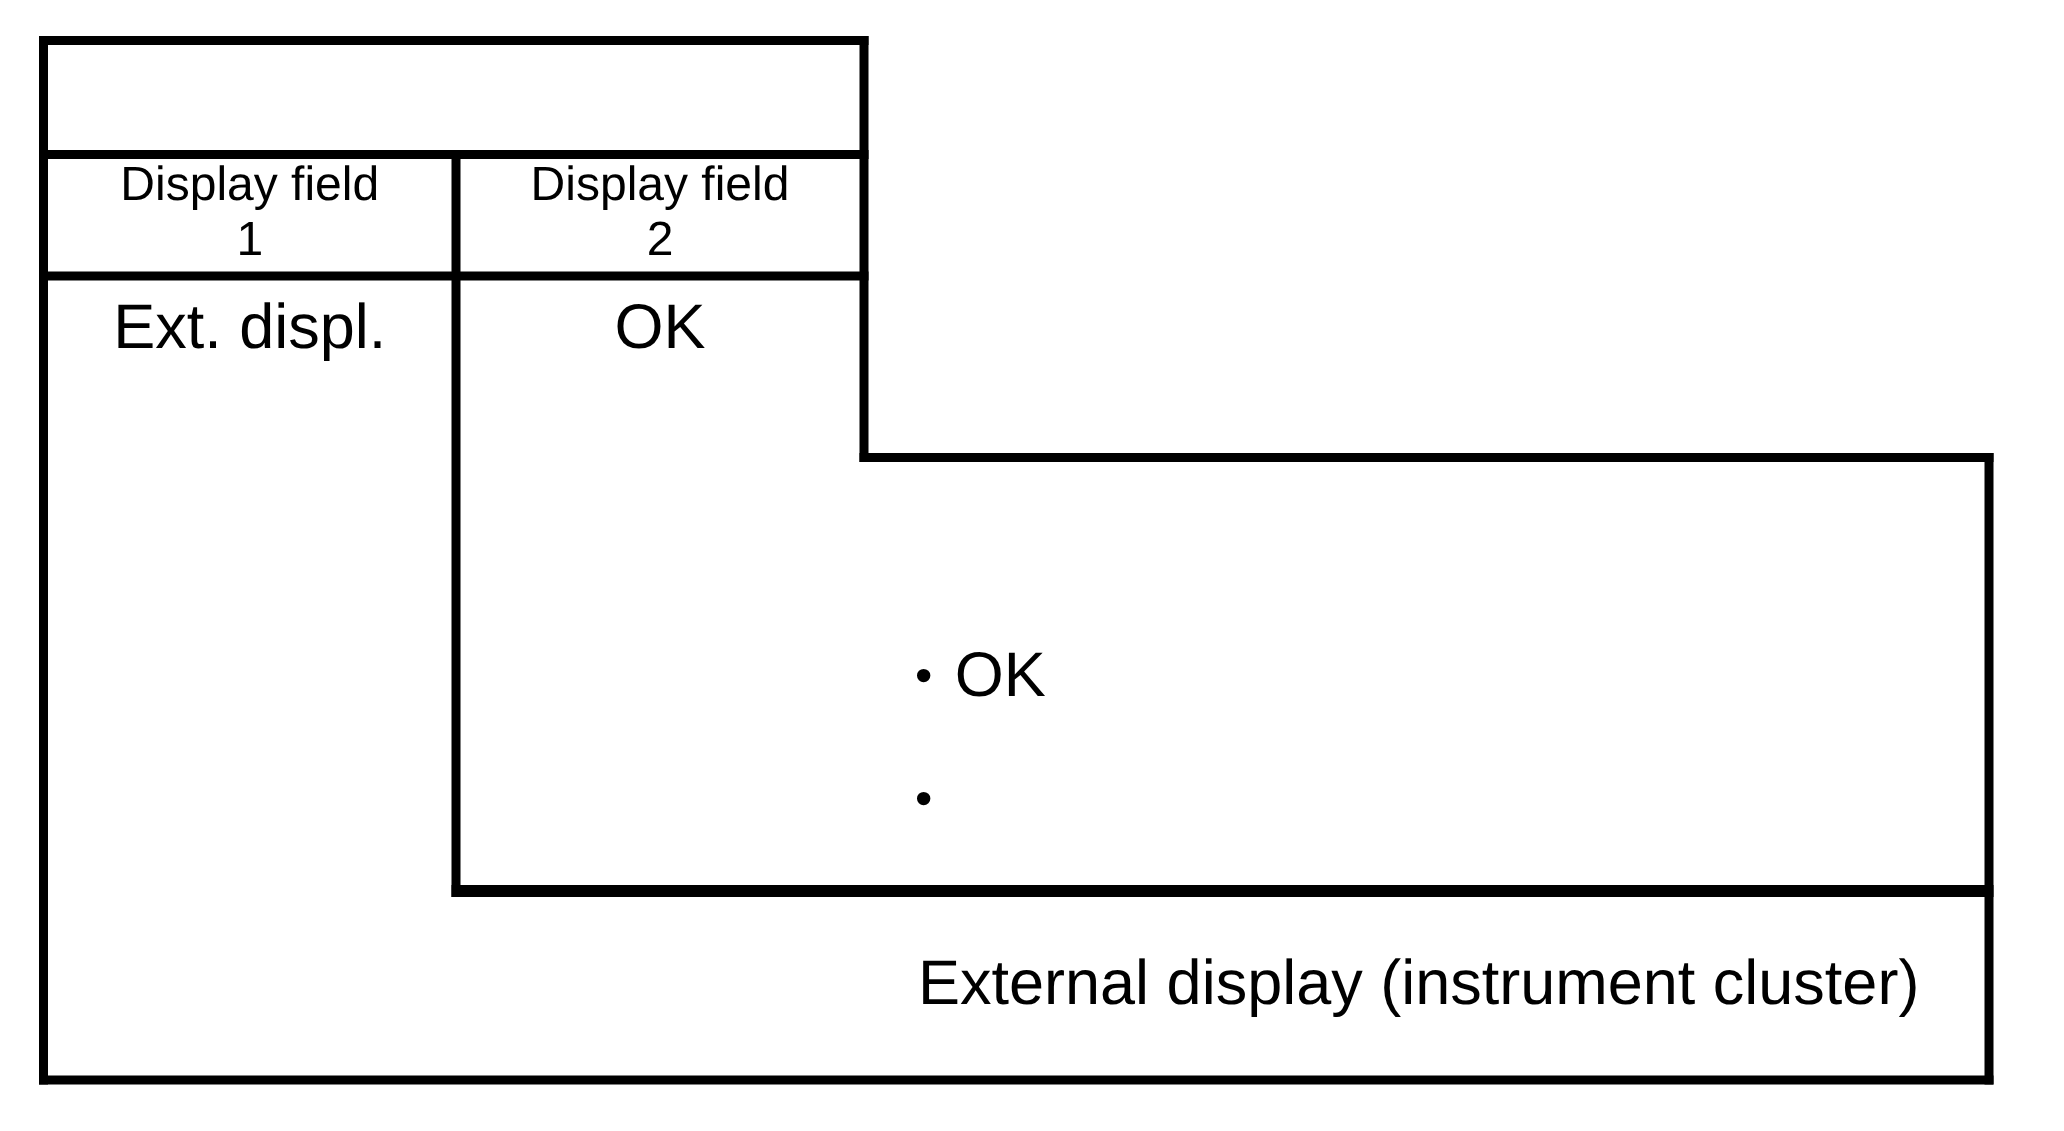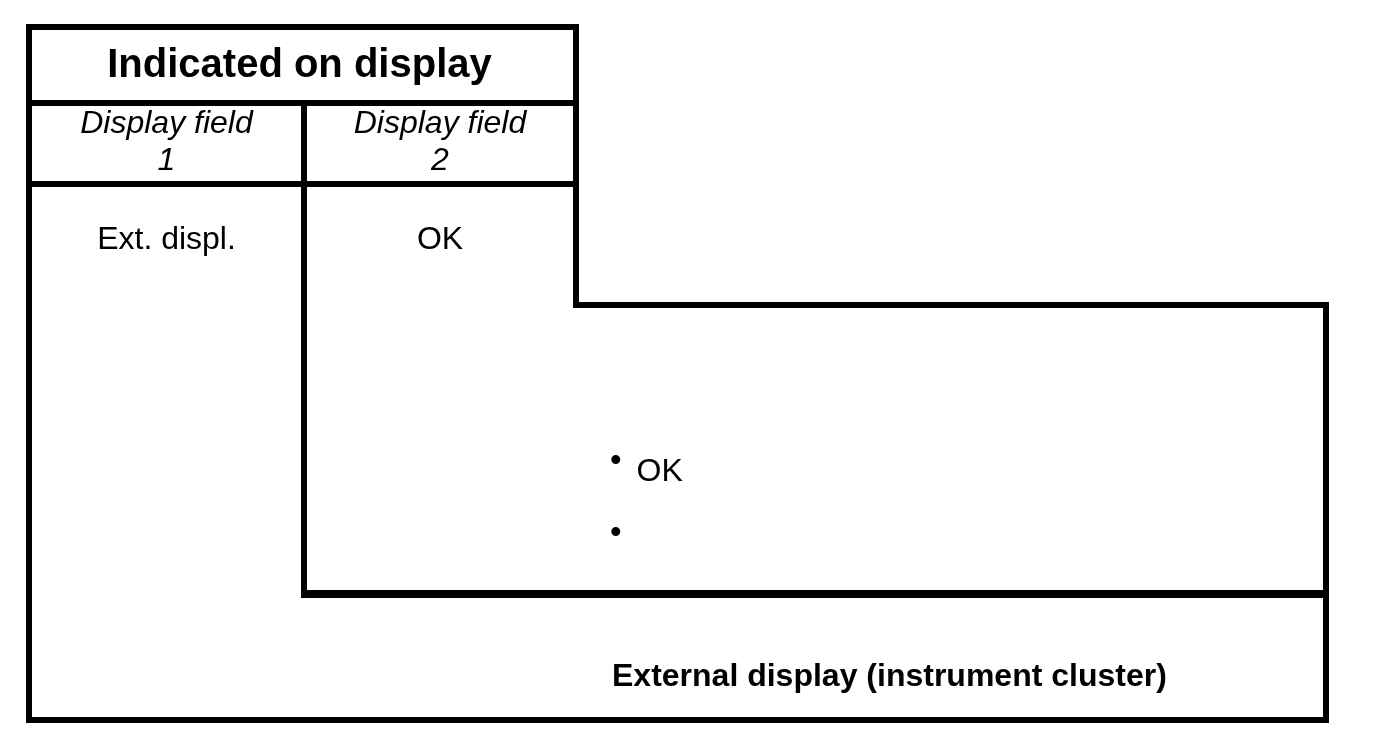--- a/index.html
+++ b/index.html
@@ -33,26 +33,24 @@
     font-size: 40px;
     font-weight: bold;
     line-height: 46px;
     display: flex;
     align-items: center;
     justify-content: center;
   }
   .cell {
     font-size: 32px;
     line-height: 37px;
-    font-style: italic;
   }
   .body-line {
-    font-size: 32px;
+    font-size: 42px;
     line-height: 40px;
-    margin-top: 20px;
   }
   .bullet-row {
     display: flex;
     align-items: center;
     gap: 15px;
   }
   .bullet-dot {
     font-size: 33px;
     line-height: 40px;
   }
@@ -67,21 +65,20 @@
   <div class="seg" style="left:573px; top:24px;  width:6px;   height:284px;"></div>
   <div class="seg" style="left:573px; top:302px; width:756px; height:6px;"></div>
   <div class="seg" style="left:1323px;top:302px; width:6px;   height:421px;"></div>
   <div class="seg" style="left:26px;  top:717px; width:1303px;height:6px;"></div>
 
   <div class="seg" style="left:26px;  top:100px; width:553px; height:6px;"></div>
   <div class="seg" style="left:26px;  top:181px; width:553px; height:6px;"></div>
   <div class="seg" style="left:301px; top:100px; width:6px;   height:498px;"></div>
   <div class="seg" style="left:301px; top:590px; width:1028px;height:8px;"></div>
 
-  <div class="txt hdr" style="left:26px; top:30px; width:547px; height:66px;">Indicated on display</div>
 
   <div class="txt cell center" style="left:32px; top:104px; width:269px;">
     <div>Display field</div>
     <div>1</div>
   </div>
 
   <div class="txt cell center" style="left:307px; top:104px; width:266px;">
     <div>Display field</div>
     <div>2</div>
   </div>
@@ -93,15 +90,15 @@
 
   <div class="txt bullet-row" style="left:610px; top:430px;">
     <span class="bullet-dot">•</span>
     <span class="body-line">OK</span>
   </div>
 
   <div class="txt bullet-row" style="left:610px; top:512px;">
     <span class="bullet-dot">•</span>
   </div>
 
-  <div class="txt body-line" style="left:612px; top:635px;font-weight:bold;">External display (instrument cluster)</div>
+  <div class="txt body-line" style="left:612px; top:635px;">External display (instrument cluster)</div>
 
 </div>
 
 </body></html>

